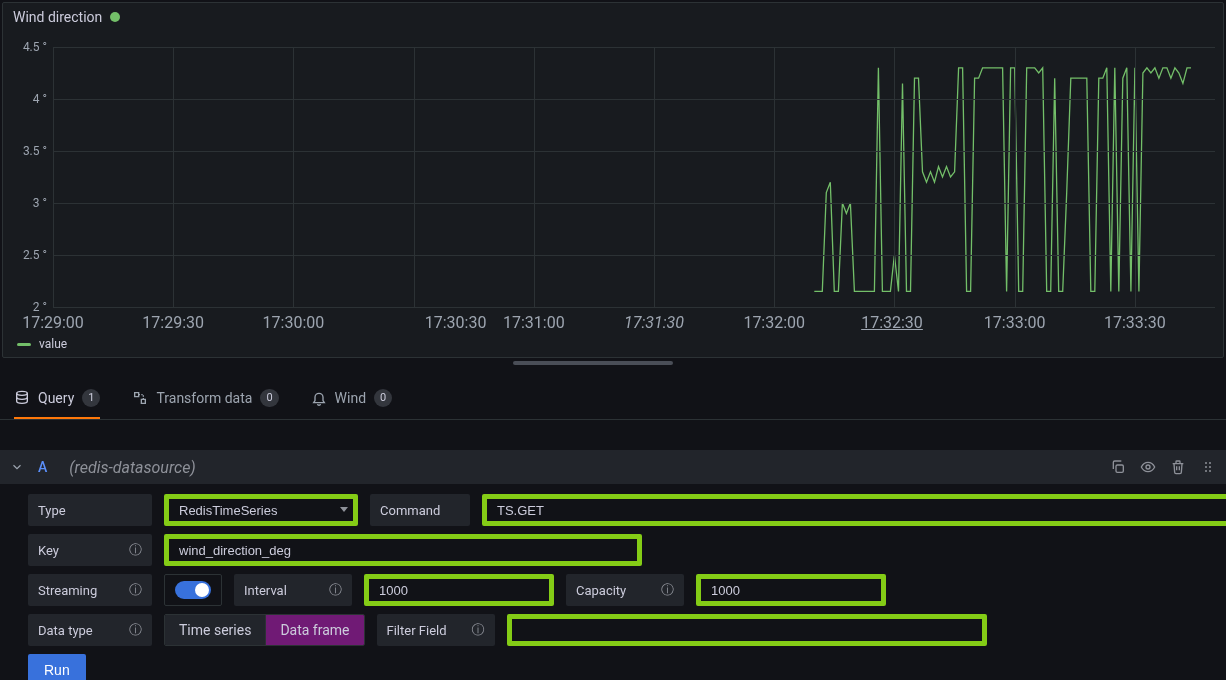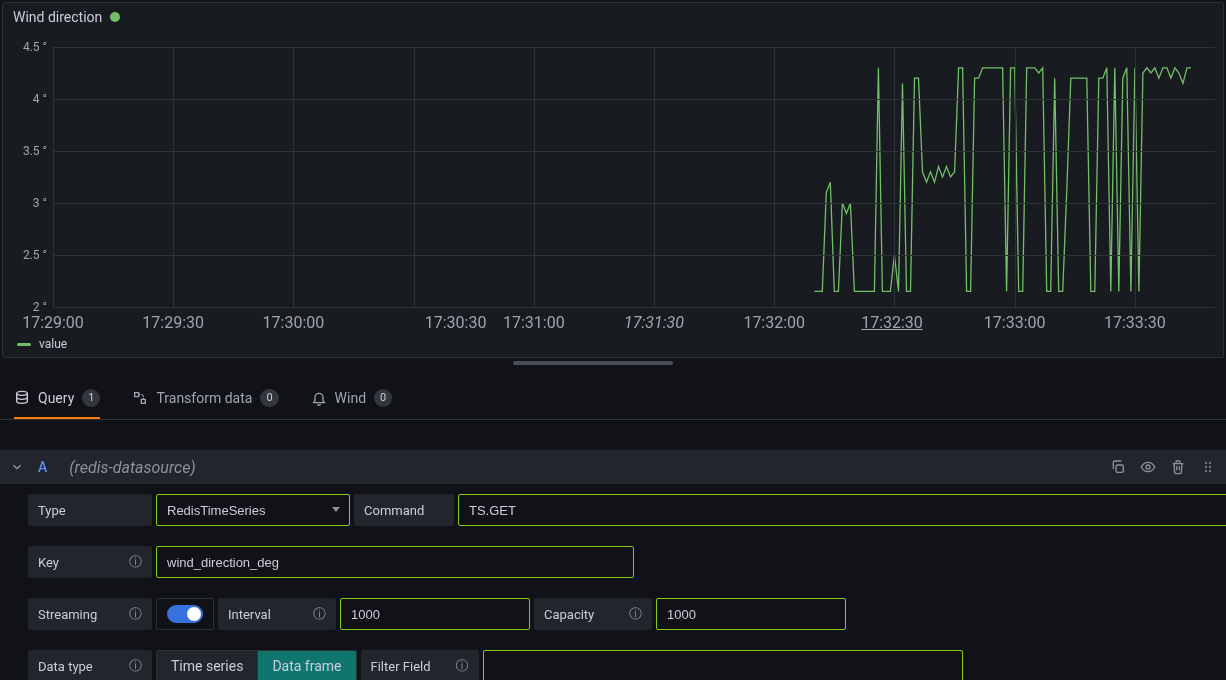--- a/index.html
+++ b/index.html
@@ -103,33 +103,33 @@
     padding: 0 10px;
     gap: 10px;
   }
   .chevron { color: #9da5b0; }
   .query-letter { color: #5b8ff9; font-weight: 500; margin-left: 4px; margin-right: 12px;}
   .datasource-name { color: #8e9199; font-style: italic; font-size: 16px; }
   .query-actions { margin-left: auto; display: flex; gap: 14px; color: #8e9199; }
   .query-actions svg { width: 16px; height: 16px; cursor: pointer; }
 
   .rows { padding: 10px 0 0 28px; }
-  .row { display: flex; align-items: center; gap: 4px; margin-bottom: 20px; }
+  .row { display: flex; align-items: center; gap: 12px; margin-bottom: 8px; }
   .label-box {
     display: flex; align-items: center; justify-content: space-between;
     background: #22252b; height: 32px; padding: 0 10px;
     min-width: 124px;
     font-size: 13px; color: #ccccdc;
     border-radius: 2px;
   }
   .label-box.sm { min-width: 100px; }
   .label-box .info { color: #8e9199; font-size: 13px; }
   select, input[type=text] {
     background: #111217;
-    border: 1px solid #84cc16;
+    border: 5px solid #84cc16;
     color: #ccccdc;
     height: 32px; padding: 0 10px;
     font-size: 13px;
     border-radius: 2px;
   }
   select { appearance: none; padding-right: 26px; background-image: none; position: relative; }
   .select-wrap { position: relative; display: inline-block; }
   .select-wrap::after {
     content: ""; position: absolute; right: 10px; top: 13px;
     border-left: 4px solid transparent; border-right: 4px solid transparent;
@@ -147,21 +147,21 @@
     background: #111217; border: 1px solid #2c3235; height: 32px;
     display: flex; align-items: center; justify-content: center;
     padding: 0 10px; border-radius: 2px;
   }
   .seg-group {
     display: flex; border: 1px solid #2c3235; border-radius: 2px; overflow: hidden;
     height: 32px;
   }
   .seg {
     padding: 0 14px; display: flex; align-items: center; font-size: 14px;
-    background: #0f766e; color: #ccccdc; cursor: pointer;
+    background: #701a75; color: #ccccdc; cursor: pointer;
   }
   .seg.active { background: #22252b; }
   .seg + .seg { border-left: 1px solid #2c3235; }
   .run-btn {
     background: #3871dc; color: #fff; border: none;
     height: 32px; padding: 0 16px; font-size: 14px; border-radius: 2px;
     cursor: pointer; font-weight: 500;
   }
   svg.chart-line { position: absolute; inset: 0; }
 </style>

